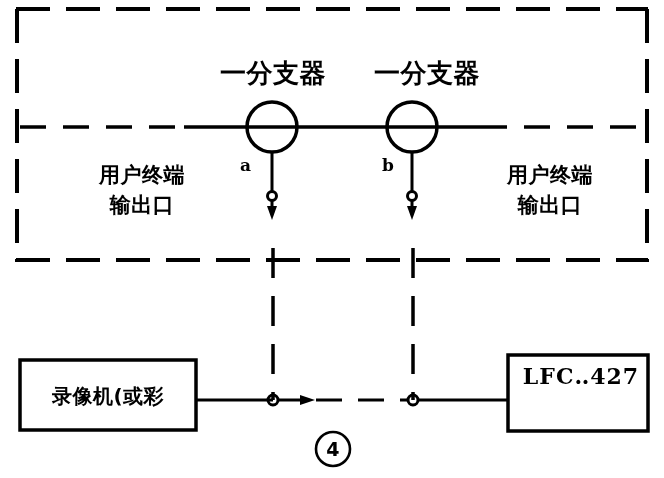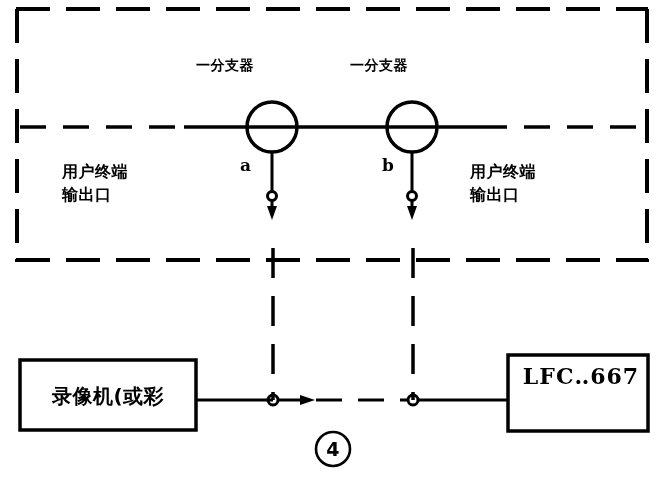--- a/index.html
+++ b/index.html
@@ -26,32 +26,33 @@
   }
   .lbl {
     position: absolute;
     color: #000000;
     font-family: "DejaVu Sans", "Liberation Sans", sans-serif;
     line-height: 1.28;
     white-space: nowrap;
     letter-spacing: 0.5px;
   }
   .cn {
-    font-size: 14px;
+    font-size: 26px;
     font-weight: 700;
-    text-align: left;
+    text-align: right;
   }
   .cn-box {
     font-size: 20px;
     font-weight: 700;
     text-align: center;
   }
   .port-lbl {
-    font-size: 16px;
+    font-size: 21px;
     font-weight: 700;
+    text-align: center;
     line-height: 1.45;
   }
   .node-lbl {
     font-size: 17px;
     font-weight: 700;
     font-family: "DejaVu Serif", "Liberation Serif", serif;
   }
   .model-lbl {
     font-size: 22px;
     font-weight: 700;
@@ -164,18 +165,18 @@
 
   <div class="lbl node-lbl" id="node-a">a</div>
 
   <div class="lbl node-lbl" id="node-b">b</div>
 
   <div class="lbl cn-box" id="src-box-text">
     <div>录像机(或彩</div>
   </div>
 
   <div class="lbl cn-box" id="meter-box-text">
-    <div class="model-lbl">LFC‥667</div>
+    <div class="model-lbl">LFC‥427</div>
   </div>
 
   <div class="lbl fignum" id="figure-number">4</div>
 
 </div>
 
 </body></html>

